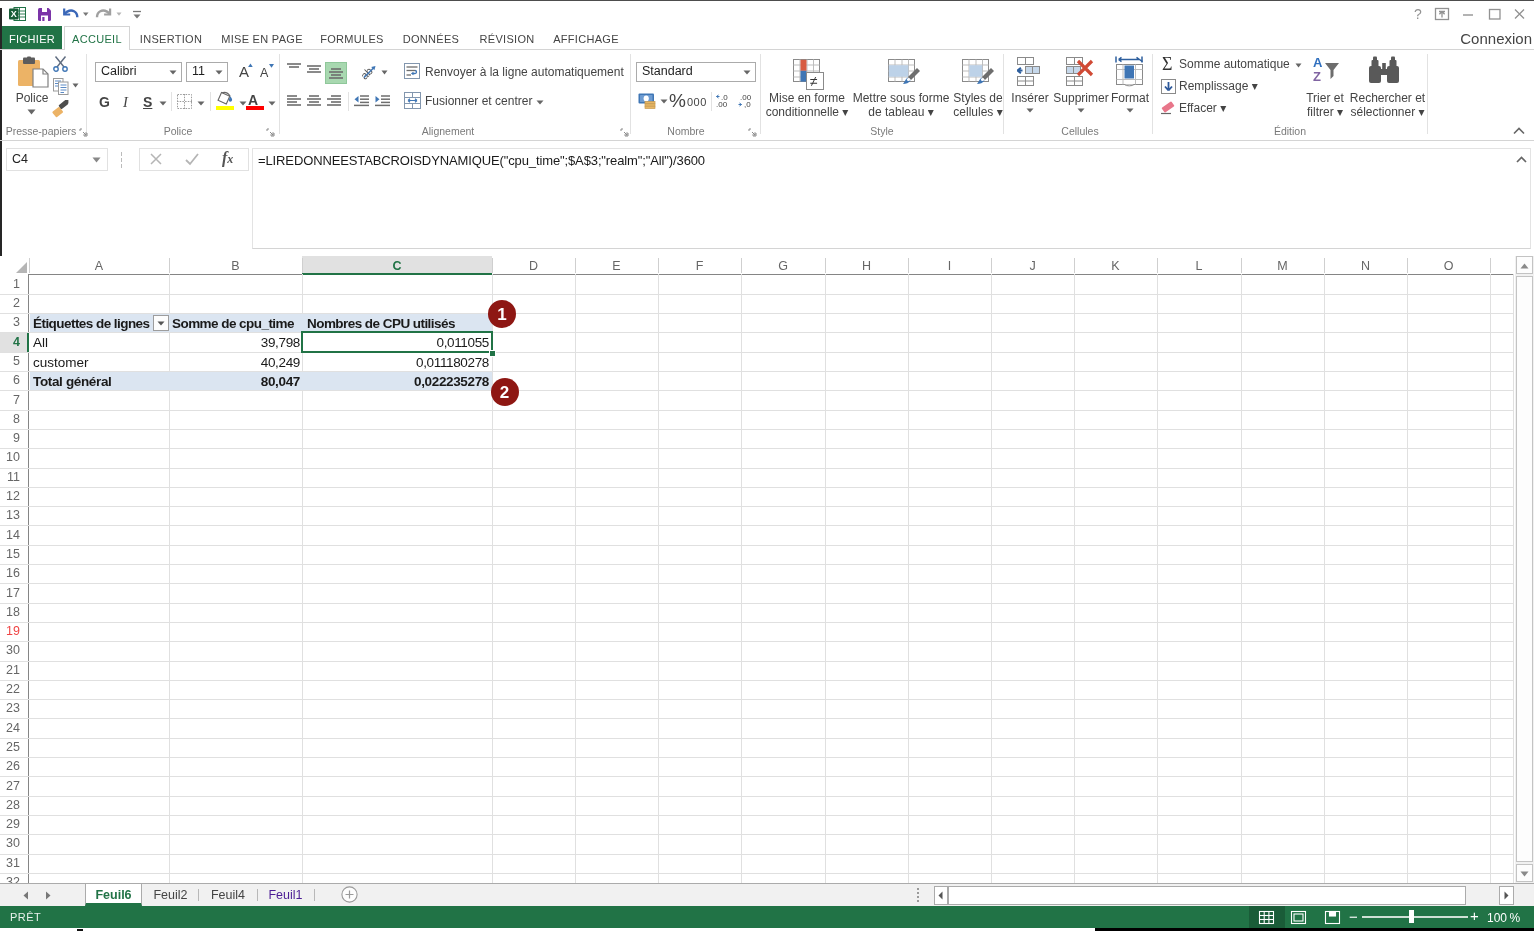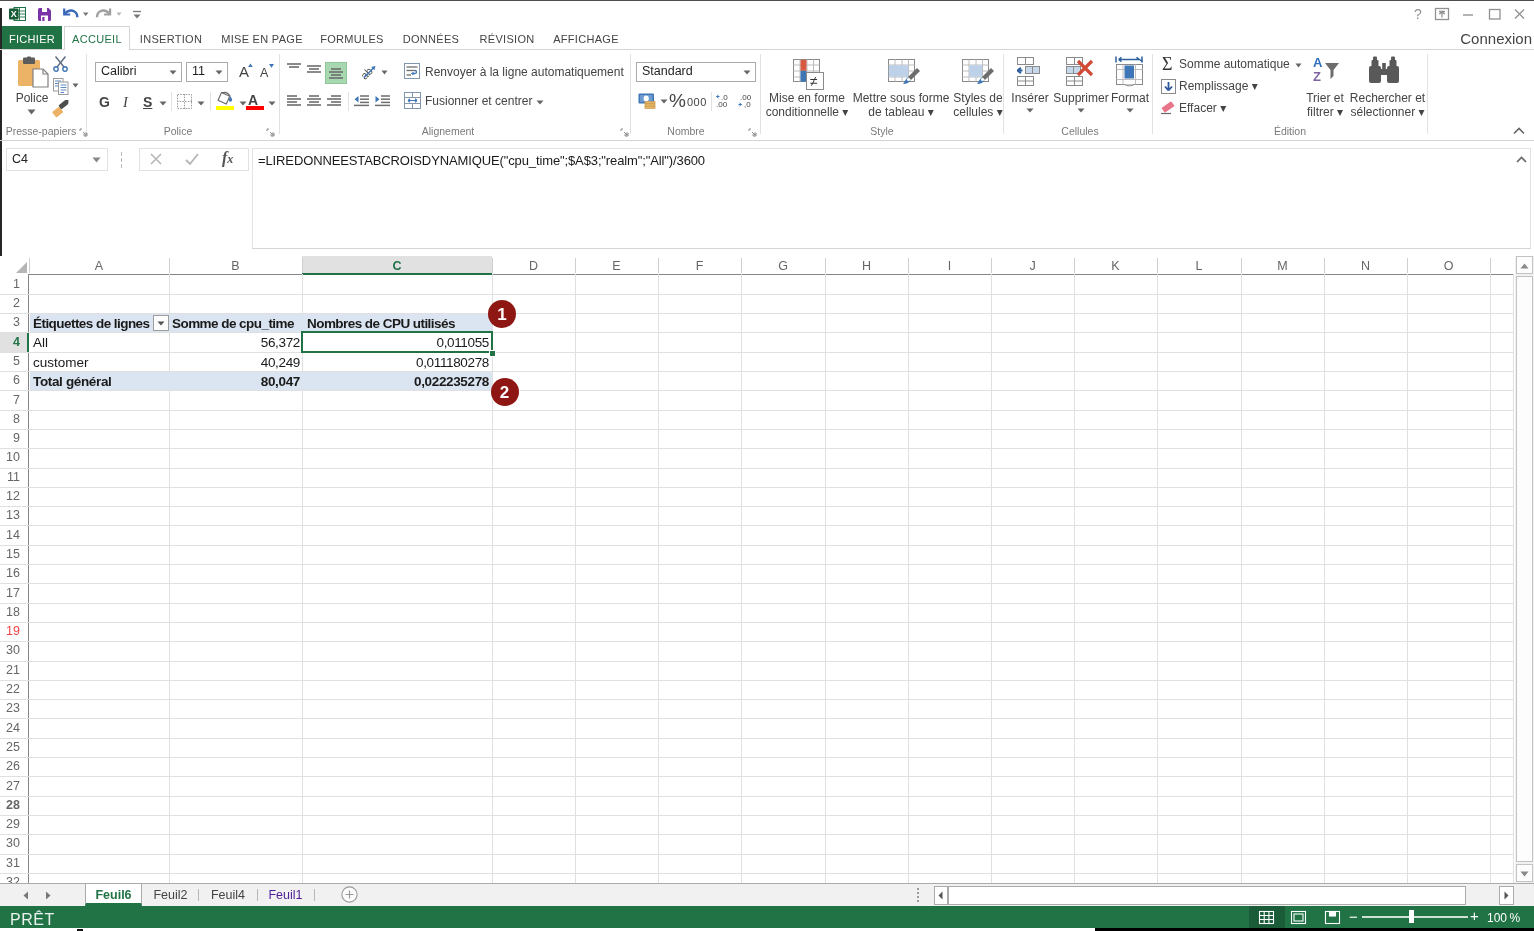--- a/index.html
+++ b/index.html
@@ -535,21 +535,21 @@
 <div class="t" style="left:0;top:604.8px;width:20px;text-align:right;font-size:12.5px;color:#666;font-weight:normal">18</div>
 <div class="t" style="left:0;top:624.1px;width:20px;text-align:right;font-size:12.5px;color:#ef4444;font-weight:normal">19</div>
 <div class="t" style="left:0;top:643.4px;width:20px;text-align:right;font-size:12.5px;color:#666;font-weight:normal">30</div>
 <div class="t" style="left:0;top:662.7px;width:20px;text-align:right;font-size:12.5px;color:#666;font-weight:normal">21</div>
 <div class="t" style="left:0;top:682.0px;width:20px;text-align:right;font-size:12.5px;color:#666;font-weight:normal">22</div>
 <div class="t" style="left:0;top:701.3px;width:20px;text-align:right;font-size:12.5px;color:#666;font-weight:normal">23</div>
 <div class="t" style="left:0;top:720.6px;width:20px;text-align:right;font-size:12.5px;color:#666;font-weight:normal">24</div>
 <div class="t" style="left:0;top:739.9px;width:20px;text-align:right;font-size:12.5px;color:#666;font-weight:normal">25</div>
 <div class="t" style="left:0;top:759.2px;width:20px;text-align:right;font-size:12.5px;color:#666;font-weight:normal">26</div>
 <div class="t" style="left:0;top:778.5px;width:20px;text-align:right;font-size:12.5px;color:#666;font-weight:normal">27</div>
-<div class="t" style="left:0;top:797.8px;width:20px;text-align:right;font-size:12.5px;color:#666;font-weight:bold">28</div>
+<div class="t" style="left:0;top:797.8px;width:20px;text-align:right;font-size:12.5px;color:#666;font-weight:normal">28</div>
 <div class="t" style="left:0;top:817.1px;width:20px;text-align:right;font-size:12.5px;color:#666;font-weight:normal">29</div>
 <div class="t" style="left:0;top:836.4px;width:20px;text-align:right;font-size:12.5px;color:#666;font-weight:normal">30</div>
 <div class="t" style="left:0;top:855.7px;width:20px;text-align:right;font-size:12.5px;color:#666;font-weight:normal">31</div>
 <div class="t" style="left:0;top:875.0px;width:20px;text-align:right;font-size:12.5px;color:#666;font-weight:normal">32</div>
 <div class="abs" style="left:0;top:293.8px;width:29px;height:1px;background:#e0e0e0"></div>
 <div class="abs" style="left:0;top:313.1px;width:29px;height:1px;background:#e0e0e0"></div>
 <div class="abs" style="left:0;top:332.4px;width:29px;height:1px;background:#e0e0e0"></div>
 <div class="abs" style="left:0;top:351.7px;width:29px;height:1px;background:#e0e0e0"></div>
 <div class="abs" style="left:0;top:371.0px;width:29px;height:1px;background:#e0e0e0"></div>
 <div class="abs" style="left:0;top:390.3px;width:29px;height:1px;background:#e0e0e0"></div>
@@ -628,21 +628,21 @@
 <div class="abs" style="left:30px;top:314.1px;width:462px;height:18.3px;background:#dbe5f1"></div>
 <div class="abs" style="left:30px;top:372.0px;width:462px;height:18.3px;background:#dbe5f1"></div>
 <div class="t" style="left:33px;top:316.1px;font-size:13.5px;color:#1a1a1a;font-weight:bold;letter-spacing:-0.55px;">Étiquettes de lignes</div>
 <div class="t" style="left:172px;top:316.1px;font-size:13.5px;color:#1a1a1a;font-weight:bold;letter-spacing:-0.55px;">Somme de cpu_time</div>
 <div class="t" style="left:307px;top:316.1px;font-size:13.5px;color:#1a1a1a;font-weight:bold;letter-spacing:-0.55px;">Nombres de CPU utilisés</div>
 <div class="abs" style="left:153px;top:315.1px;width:16px;height:16px;background:#fdfdfd;border:1px solid #9d9d9d"></div>
 <svg style="left:157px;top:321.1px" width="8" height="5" viewBox="0 0 8 5">
       <path d="M0.5 0.5 l7 0 l-3.5 4 z" fill="#555"></path>
     </svg>
 <div class="t" style="left:33px;top:335.4px;font-size:13.5px;color:#1a1a1a;">All</div>
-<div class="t" style="left:0px;top:335.4px;width:300px;text-align:right;font-size:13.5px;color:#1a1a1a;letter-spacing:-0.35px;">56,372</div>
+<div class="t" style="left:0px;top:335.4px;width:300px;text-align:right;font-size:13.5px;color:#1a1a1a;letter-spacing:-0.35px;">39,798</div>
 <div class="t" style="left:189px;top:335.4px;width:300px;text-align:right;font-size:13.5px;color:#1a1a1a;letter-spacing:-0.35px;">0,011055</div>
 <div class="t" style="left:33px;top:354.7px;font-size:13.5px;color:#1a1a1a;">customer</div>
 <div class="t" style="left:0px;top:354.7px;width:300px;text-align:right;font-size:13.5px;color:#1a1a1a;letter-spacing:-0.35px;">40,249</div>
 <div class="t" style="left:189px;top:354.7px;width:300px;text-align:right;font-size:13.5px;color:#1a1a1a;letter-spacing:-0.35px;">0,011180278</div>
 <div class="t" style="left:33px;top:374.0px;font-size:13.5px;color:#1a1a1a;font-weight:bold;letter-spacing:-0.35px;">Total général</div>
 <div class="t" style="left:0px;top:374.0px;width:300px;text-align:right;font-size:13.5px;color:#1a1a1a;font-weight:bold;letter-spacing:-0.35px;">80,047</div>
 <div class="t" style="left:189px;top:374.0px;width:300px;text-align:right;font-size:13.5px;color:#1a1a1a;font-weight:bold;letter-spacing:-0.35px;">0,022235278</div>
 <div class="abs" style="left:301px;top:331.4px;width:192px;height:21.3px;border:2px solid #217346"></div>
 <div class="abs" style="left:489px;top:349.7px;width:7px;height:7px;background:#217346;border:1px solid #fff"></div>
 <div class="abs" style="left:488px;top:299.5px;width:28px;height:28px;border-radius:50%;background:#8e1713"></div>
@@ -685,21 +685,21 @@
 <div class="abs" style="left:934px;top:886px;width:14px;height:19px;background:#fff;border:1px solid #ababab"></div>
 <svg style="left:937px;top:891px" width="7" height="9" viewBox="0 0 7 9">
       <path d="M5.5 0.5 L1.5 4.5 L5.5 8.5 z" fill="#555"></path>
     </svg>
 <div class="abs" style="left:948px;top:886px;width:518px;height:19px;background:#fff;border:1px solid #ababab"></div>
 <div class="abs" style="left:1499px;top:886px;width:15px;height:19px;background:#fff;border:1px solid #ababab"></div>
 <svg style="left:1503px;top:891px" width="7" height="9" viewBox="0 0 7 9">
       <path d="M1.5 0.5 L5.5 4.5 L1.5 8.5 z" fill="#555"></path>
     </svg>
 <div class="abs" style="left:0;top:906px;width:1534px;height:22px;background:#217346"></div>
-<div class="t" style="left:10px;top:911px;font-size:16px;color:#e9f2ec;letter-spacing:.5px">PRÊT</div>
+<div class="t" style="left:10px;top:911px;font-size:11px;color:#e9f2ec;letter-spacing:.5px">PRÊT</div>
 <div class="abs" style="left:1249px;top:906px;width:36px;height:22px;background:#1a5c38"></div>
 <svg style="left:1259px;top:911px" width="15" height="13" viewBox="0 0 15 13">
 <g stroke="#fff" stroke-width="1.1" fill="none">
 <rect x="0.5" y="0.5" width="14" height="12"></rect>
 <line x1="5.2" y1="0.5" x2="5.2" y2="12.5"></line>
         <line x1="9.9" y1="0.5" x2="9.9" y2="12.5"></line>
 <line x1="0.5" y1="4.5" x2="14.5" y2="4.5"></line>
         <line x1="0.5" y1="8.5" x2="14.5" y2="8.5"></line>
 </g>
     </svg>

